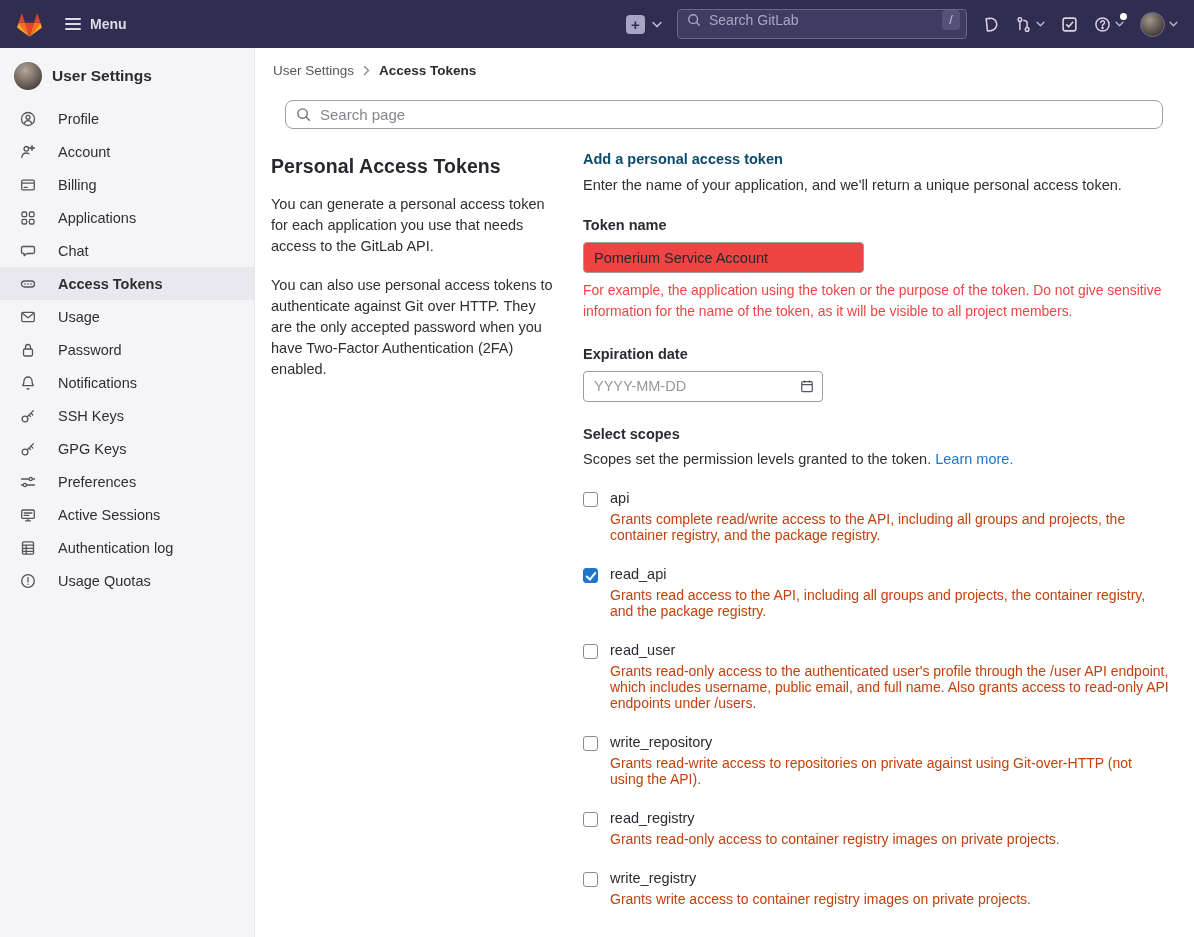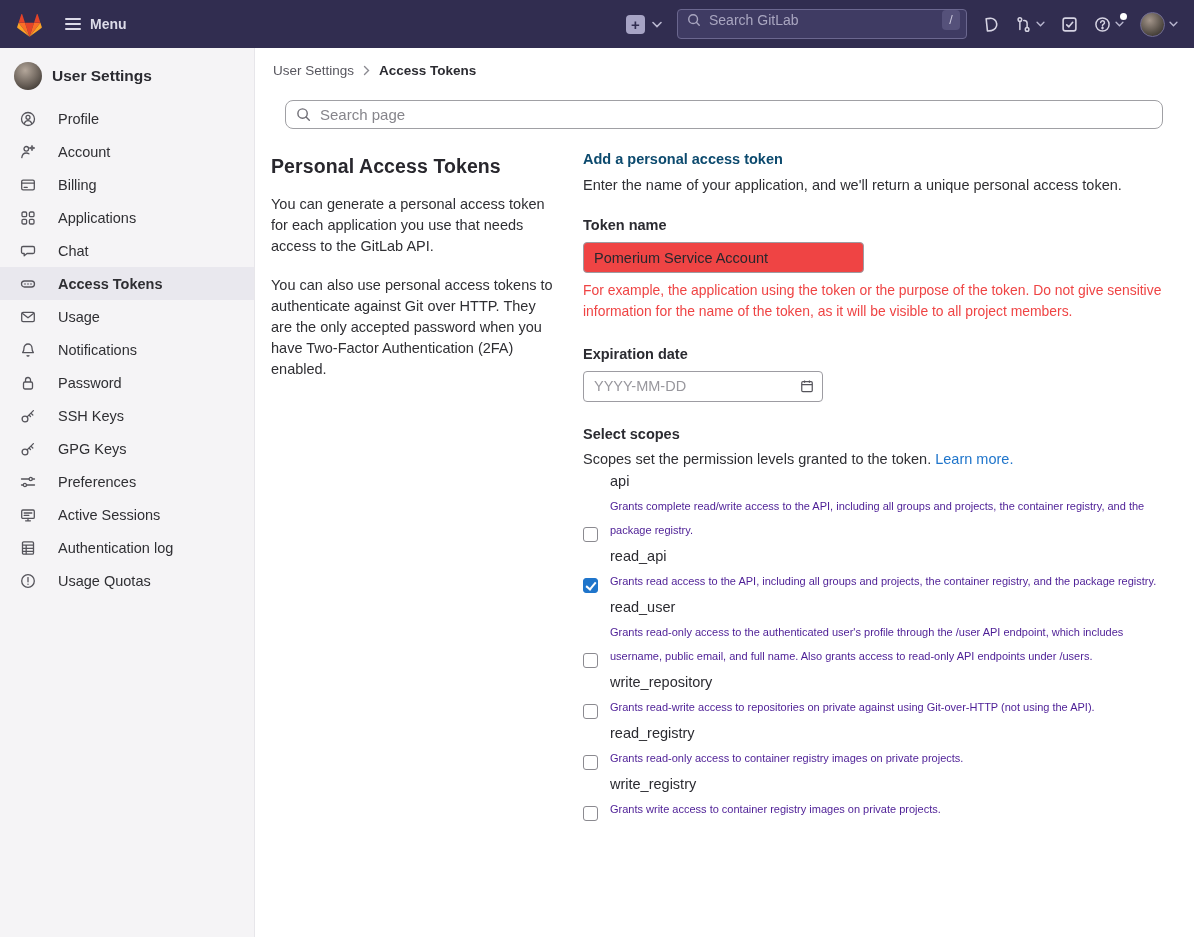--- a/index.html
+++ b/index.html
@@ -55,26 +55,26 @@
   .field-label{display:block;font-weight:bold;font-size:14.5px;color:#2b2b31;margin-top:24px}
   .text-input{display:block;margin-top:9px;width:281px;height:31px;border:1px solid #9d9ca2;border-radius:4px;padding:0 10px;font-size:14.5px;color:#28272d;outline:none;font-family:inherit;background:#fff}
   .autofill{background:#ef4444}
   .hint{font-size:13.9px;color:#ef4444;line-height:1.5;margin-top:7px;max-width:584px}
   .date-wrap{position:relative;width:240px;margin-top:9px}
   .date-wrap input{width:100%;padding-right:32px}
   .date-wrap input::placeholder{color:#98979d}
   .cal-icon{position:absolute;right:9px;top:8px;color:#55545b}
   .scopes-help{font-size:14.5px;color:#2f2f33;margin-top:9px}
   a.link{color:#1f75cb;text-decoration:none;cursor:pointer}
-  .scope{display:flex;gap:12px;margin-top:6px;align-items:flex-end}
+  .scope{display:flex;gap:12px;margin-top:23px;align-items:flex-start}
   .checkbox{width:15px;height:15px;border:1.5px solid #8b8a90;border-radius:3px;background:#fff;flex:none;margin-top:2px;cursor:pointer;position:relative}
   .checkbox.checked{background:#1f75cb;border-color:#1f75cb}
   .checkbox.checked::after{content:"";position:absolute;left:4px;top:1px;width:4px;height:8px;border:solid #fff;border-width:0 2px 2px 0;transform:rotate(40deg)}
   .scope-name{font-size:14.5px;color:#2b2b31;cursor:pointer}
-  .scope-desc{font-size:11px;color:#4c1d95;line-height:24px;margin-top:5px;max-width:572px}
+  .scope-desc{font-size:14px;color:#c2410c;line-height:16px;margin-top:5px;max-width:572px}
 </style>
 </head>
 <body>
 
 <header class="navbar">
   <span class="logo">
     <svg viewBox="0 0 36 36" width="27" height="27">
       <path fill="#e24329" d="m18 34.18 6.06-18.65H11.94z"></path>
       <path fill="#fc6d26" d="m18 34.18-6.06-18.65H3.45z"></path>
       <path fill="#fca326" d="M3.45 15.53 1.6 21.2a1.26 1.26 0 0 0 .46 1.4L18 34.19z"></path>
@@ -224,31 +224,31 @@
       </div>
       <div class="nav-item">
         <svg viewBox="0 0 16 16" fill="none" stroke="currentColor" stroke-width="1.3" stroke-linejoin="round">
             <rect x="1.7" y="3.4" width="12.6" height="9.2" rx="1.4"></rect>
             <path d="m2.2 4.2 5.8 4.6 5.8-4.6"></path>
           </svg>
         <span>Usage</span>
       </div>
       <div class="nav-item">
         <svg viewBox="0 0 16 16" fill="none" stroke="currentColor" stroke-width="1.3" stroke-linejoin="round">
+            <rect x="3.5" y="7" width="9" height="7" rx="1.4"></rect>
+            <path d="M5.5 7V5a2.5 2.5 0 0 1 5 0v2"></path>
+          </svg>
+        <span>Password</span>
+      </div>
+      <div class="nav-item">
+        <svg viewBox="0 0 16 16" fill="none" stroke="currentColor" stroke-width="1.3" stroke-linejoin="round">
             <path d="M8 2a4 4 0 0 1 4 4c0 3 .7 3.9 1.4 4.6H2.6C3.3 9.9 4 9 4 6a4 4 0 0 1 4-4z"></path>
             <path d="M6.8 13.2a1.3 1.3 0 0 0 2.4 0"></path>
           </svg>
         <span>Notifications</span>
-      </div>
-      <div class="nav-item">
-        <svg viewBox="0 0 16 16" fill="none" stroke="currentColor" stroke-width="1.3" stroke-linejoin="round">
-            <rect x="3.5" y="7" width="9" height="7" rx="1.4"></rect>
-            <path d="M5.5 7V5a2.5 2.5 0 0 1 5 0v2"></path>
-          </svg>
-        <span>Password</span>
       </div>
       <div class="nav-item">
         <svg viewBox="0 0 16 16" fill="none" stroke="currentColor" stroke-width="1.3" stroke-linecap="round">
             <circle cx="5" cy="11" r="2.9"></circle>
             <path d="m7.1 8.9 6.3-6.3M10.9 5.1l1.9 1.9M9 7l1.5 1.5"></path>
           </svg>
         <span>SSH Keys</span>
       </div>
       <div class="nav-item">
         <svg viewBox="0 0 16 16" fill="none" stroke="currentColor" stroke-width="1.3" stroke-linecap="round">

